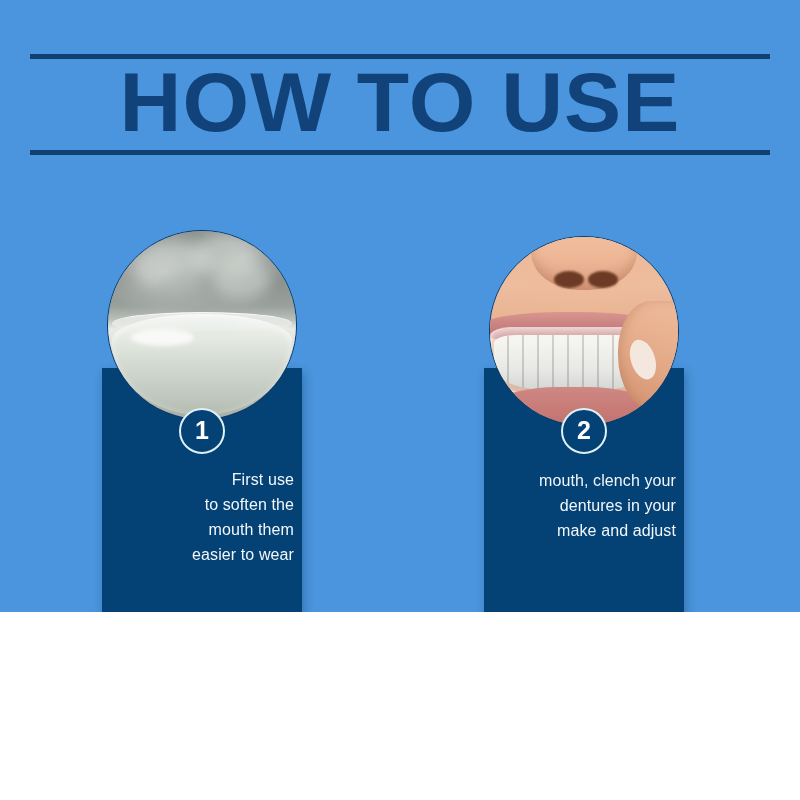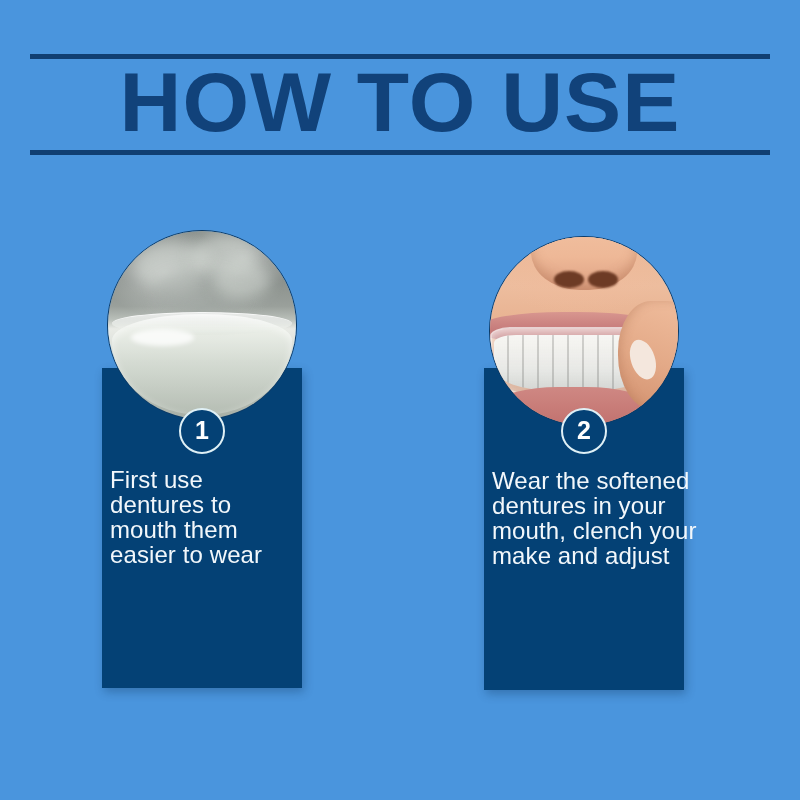--- a/index.html
+++ b/index.html
@@ -8,21 +8,21 @@
   }
   body {
     width: 800px;
     height: 800px;
     overflow: hidden;
     font-family: "Liberation Sans", sans-serif;
   }
   #poster {
     position: relative;
     width: 800px;
-    height: 800px;
+    height: 612px;
     background: #4a95dd;
     overflow: hidden;
   }
 
   
   .header {
     position: absolute;
     left: 0;
     top: 0;
     width: 800px;
@@ -253,23 +253,23 @@
     text-align: center;
   }
   .step-2 .badge { top: 172px; }
 
   
   .card-text {
     position: absolute;
     left: 8px;
     width: 184px;
     color: #f2f7fb;
-    font-size: 24px;
+    font-size: 16px;
     line-height: 25px;
-    text-align: left;
+    text-align: right;
     letter-spacing: 0.1px;
   }
   .step-1 .card-text { top: 237px; }
   .step-2 .card-text { top: 232px; }
   .card-text .line { display: block; white-space: nowrap; }
 </style>
 </head>
 <body>
 
 <div id="poster">
@@ -292,21 +292,21 @@
         <div class="bowl"></div>
         <div class="bowl-rim"></div>
         <div class="bowl-shine"></div>
       </div>
     </div>
 
     <div class="badge">1</div>
 
     <div class="card-text">
       <span class="line">First use</span>
-      <span class="line">dentures to</span>
+      <span class="line">to soften the</span>
       <span class="line">mouth them</span>
       <span class="line">easier to wear</span>
     </div>
   </div>
 
   <div class="step step-2">
     <div class="card-body"></div>
 
     <div class="photo">
       <div class="photo-mouth">
@@ -318,20 +318,19 @@
         <div class="tray"></div>
         <div class="lower-lip"></div>
         <div class="finger"></div>
         <div class="nail"></div>
       </div>
     </div>
 
     <div class="badge">2</div>
 
     <div class="card-text">
-      <span class="line">Wear the softened</span>
+      <span class="line">mouth, clench your</span>
       <span class="line">dentures in your</span>
-      <span class="line">mouth, clench your</span>
       <span class="line">make and adjust</span>
     </div>
   </div>
 
 </div>
 
 </body></html>

